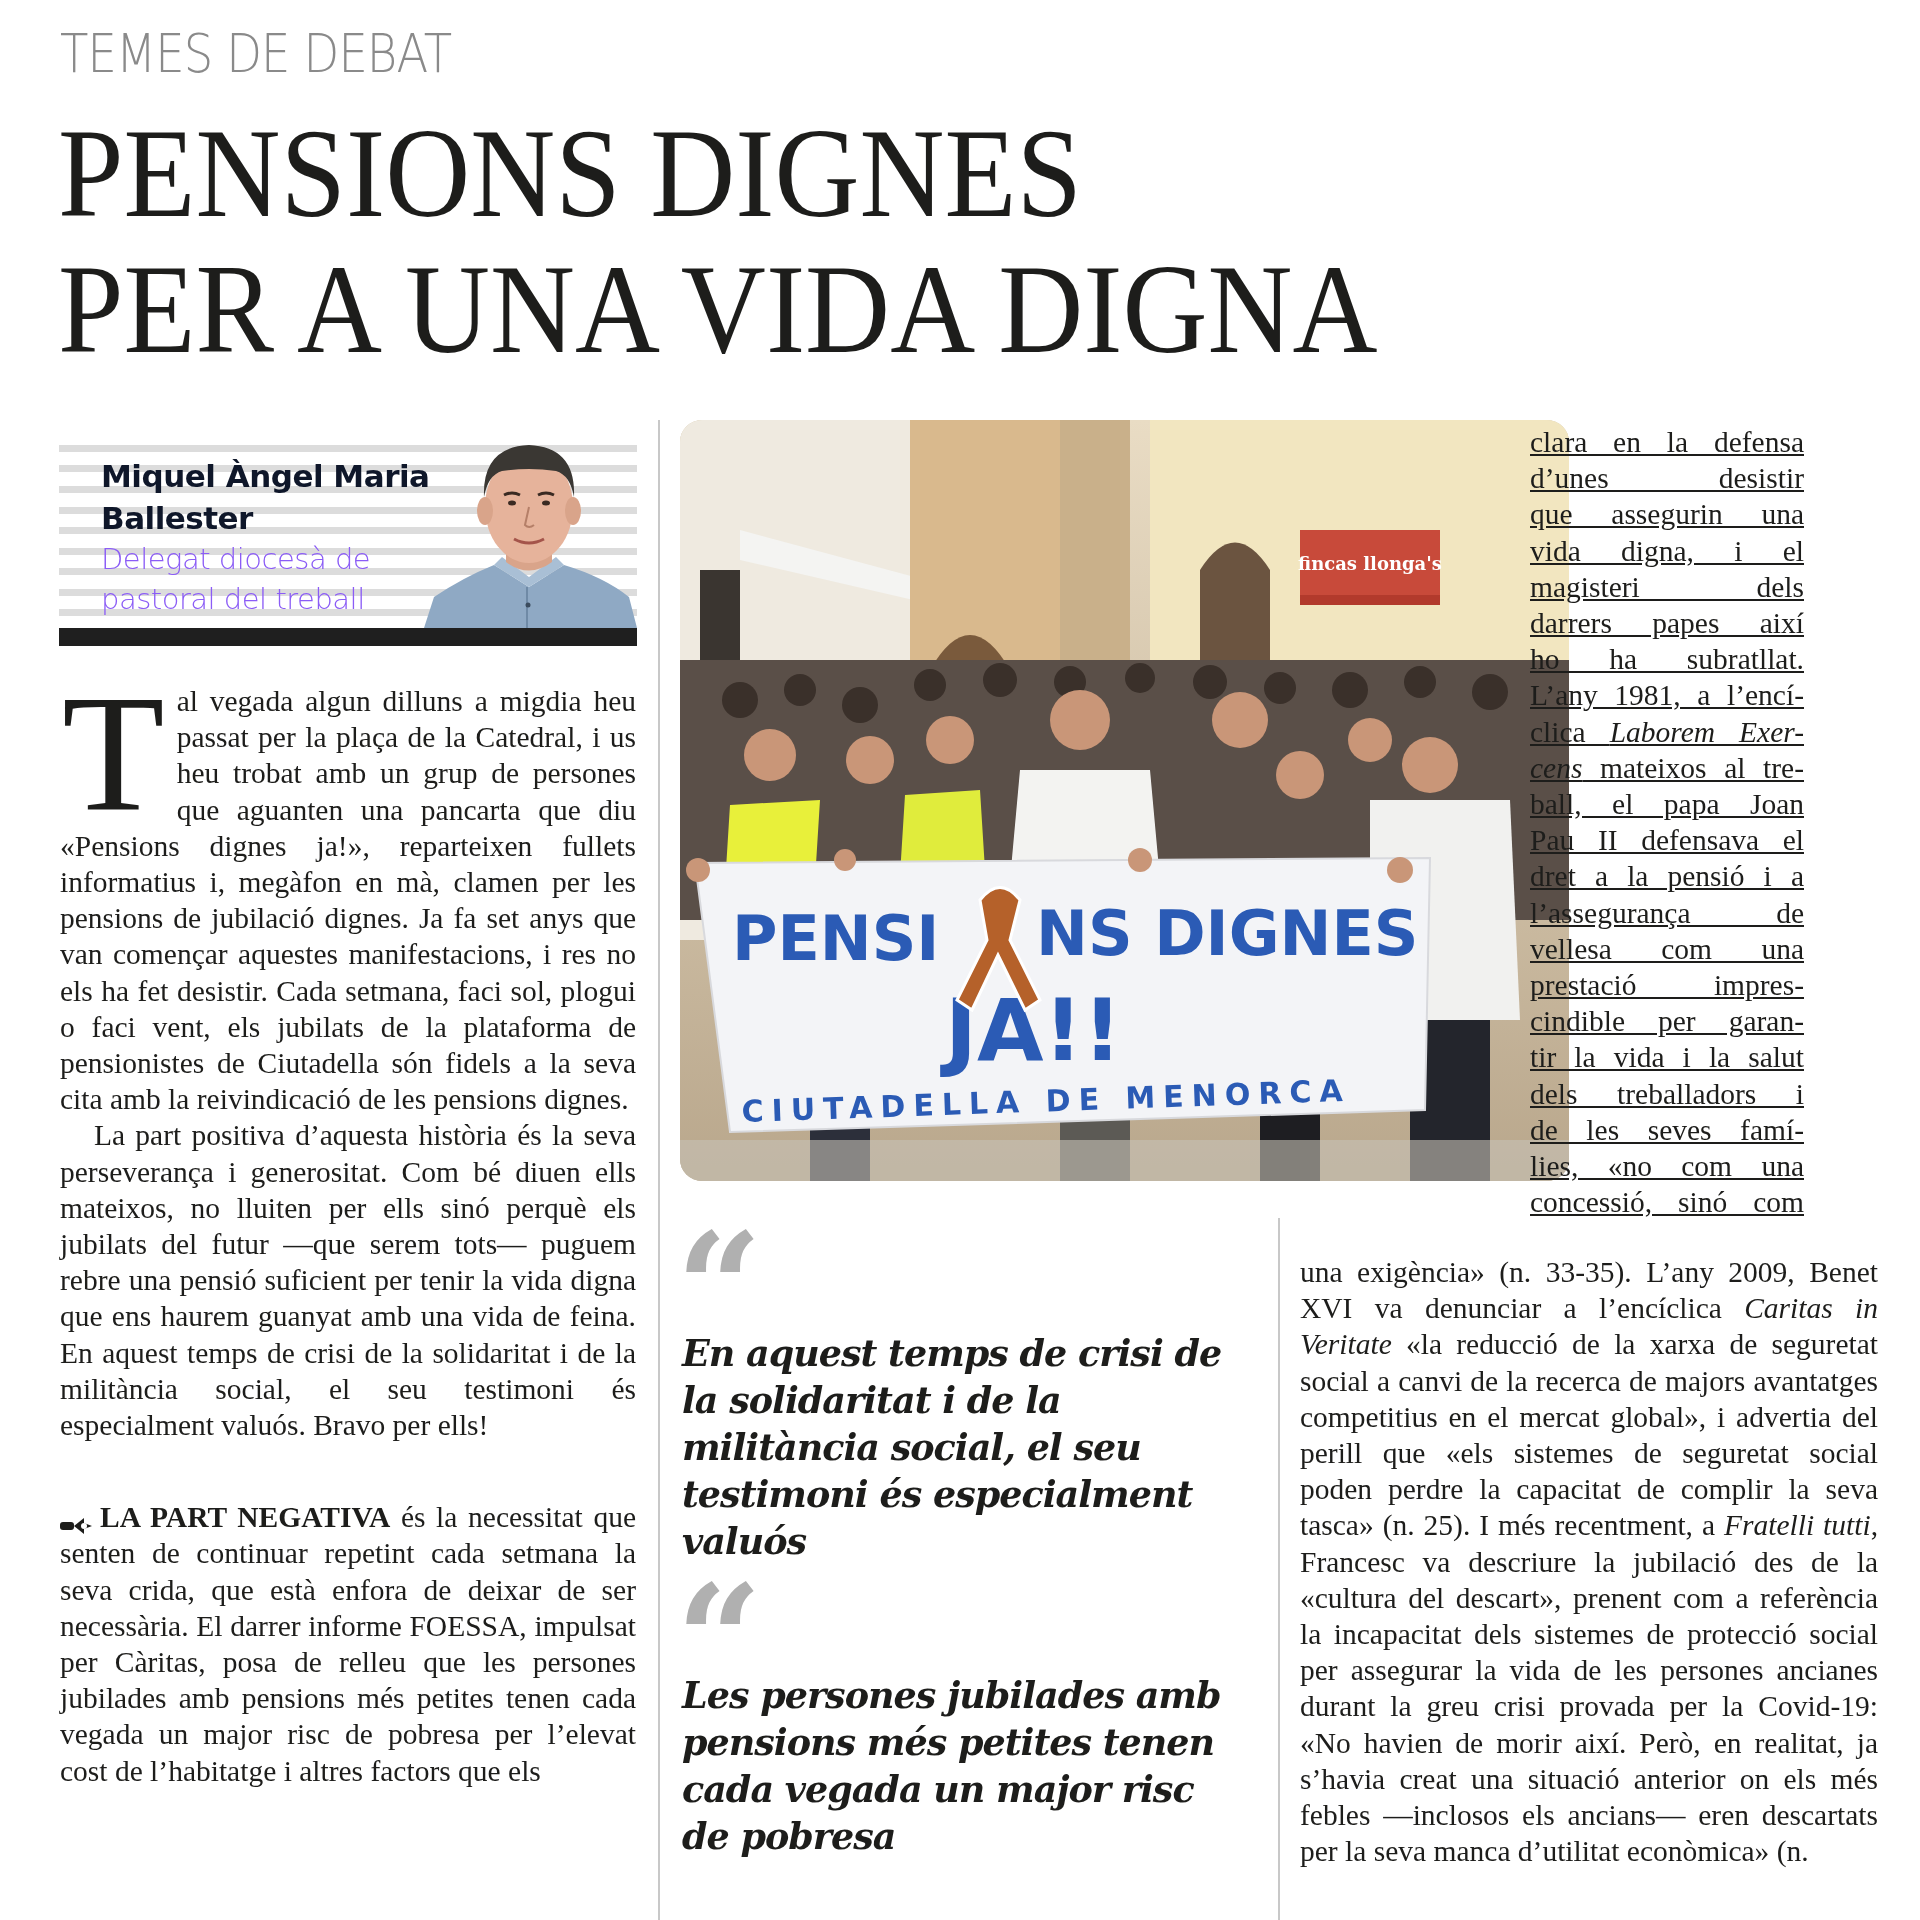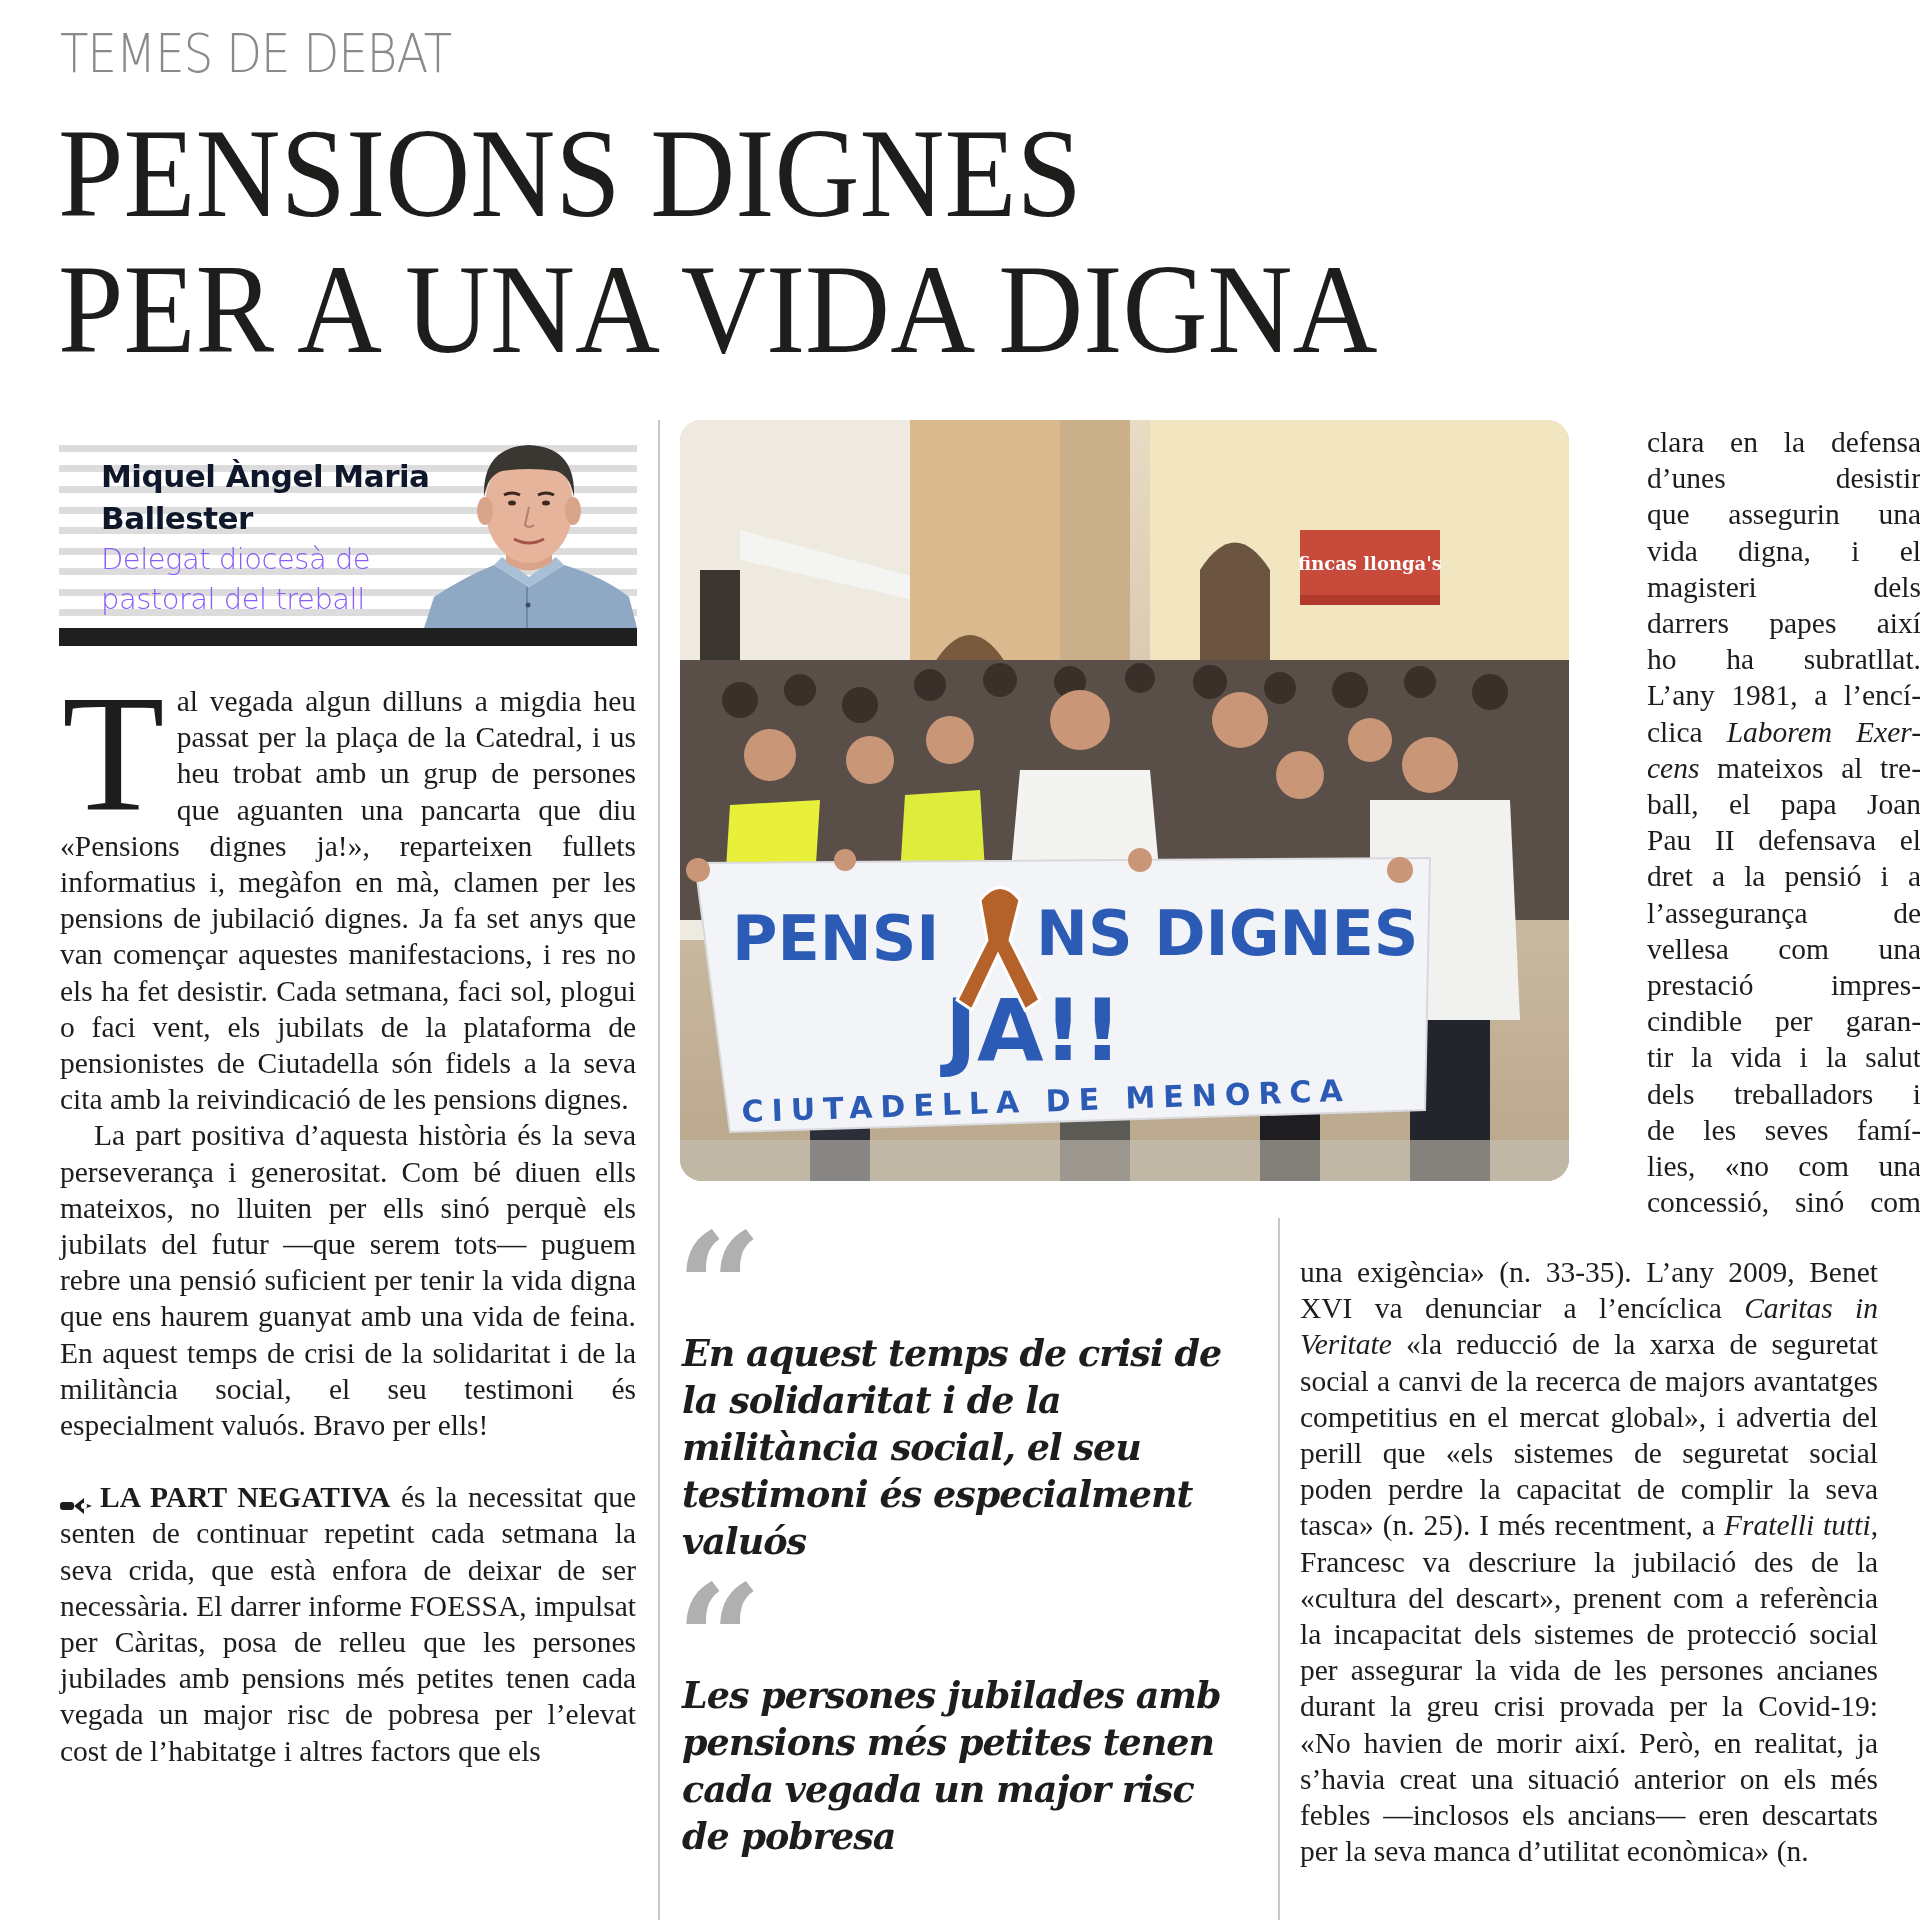--- a/index.html
+++ b/index.html
@@ -24,21 +24,21 @@
 
   
   .col { font-family:"Liberation Serif", "DejaVu Serif", serif; font-size:29.5px; line-height:36.2px; color:#1d1d1b; text-align:justify; }
   .col p { margin:0; }
   .col1 { left:60px; top:683px; width:576px; }
   .dropcap { float:left; font-family:"Liberation Serif", serif; font-size:168px; line-height:128px; margin:6px 12px 0 2px; height:134px; }
   .indent { text-indent:34px; }
   .neg-lead { font-weight:bold; }
   .arrow-icon { display:inline-block; width:34px; height:20px; vertical-align:middle; margin-right:6px; position:relative; top:-3px; }
 
-  .col3a { left:1647px; top:424px; width:274px; }
+  .col3a { left:1530px; top:424px; width:274px;text-decoration:underline; }
   .col3a p { text-align:justify; text-align-last:justify; }
   .col3b { left:1300px; top:1254px; width:578px; }
 
   
   .photo { left:680px; top:420px; width:889px; height:761px; overflow:hidden; background:#cfc4b0;border-radius:22px; }
 
   
   .quote-mark { font-family:"DejaVu Serif", serif; font-weight:bold; color:#b0b0b0; font-size:150px; line-height:150px; }
   .pull { font-family:"DejaVu Serif", serif; font-style:italic; font-weight:bold; font-size:36.5px; line-height:47px; color:#1d1d1b; letter-spacing:-1px; }
 </style>
@@ -93,21 +93,21 @@
 </div>
 
 <div class="abs vline" style="left:658px; top:420px; height:1500px;"></div>
 <div class="abs vline" style="left:1278px; top:1218px; height:702px;"></div>
 
 <div class="abs col col1">
   <p>
     <span class="dropcap">T</span><span>al vegada algun dilluns a migdia heu passat per la plaça de la Catedral, i us heu trobat amb un grup de persones que aguanten una pancarta que diu «Pensions dignes ja!», reparteixen fullets informatius i, megàfon en mà, clamen per les pensions de jubilació dignes. Ja fa set anys que van començar aquestes manifestacions, i res no els ha fet desistir. Cada setmana, faci sol, plogui o faci vent, els jubilats de la plataforma de pensionistes de Ciutadella són fidels a la seva cita amb la reivindicació de les pensions dignes.</span>
   </p>
   <p class="indent">La part positiva d’aquesta història és la seva perseverança i generositat. Com bé diuen ells mateixos, no lluiten per ells sinó perquè els jubilats del futur —que serem tots— puguem rebre una pensió suficient per tenir la vida digna que ens haurem guanyat amb una vida de feina. En aquest temps de crisi de la solidaritat i de la militància social, el seu testimoni és especialment valuós. Bravo per ells!</p>
-  <p style="margin-top:36px;">
+  <p style="margin-top:56px;">
     <span class="arrow-icon">
       <svg width="34" height="20" viewBox="0 0 34 20">
           <rect x="0" y="6" width="14" height="8" rx="3" fill="#1d1d1b"></rect>
           <path d="M14 10 L24 2 L24 7 L32 10 L24 13 L24 18 Z" fill="#1d1d1b"></path>
           <circle cx="24" cy="10" r="3" fill="#fff"></circle>
         </svg>
     </span><span class="neg-lead">LA PART NEGATIVA</span><span> és la necessitat que senten de continuar repetint cada setmana la seva crida, que està enfora de deixar de ser necessària. El darrer informe FOESSA, impulsat per Càritas, posa de relleu que les persones jubilades amb pensions més petites tenen cada vegada un major risc de pobresa per l’elevat cost de l’habitatge i altres factors que els</span>
   </p>
 </div>
 

